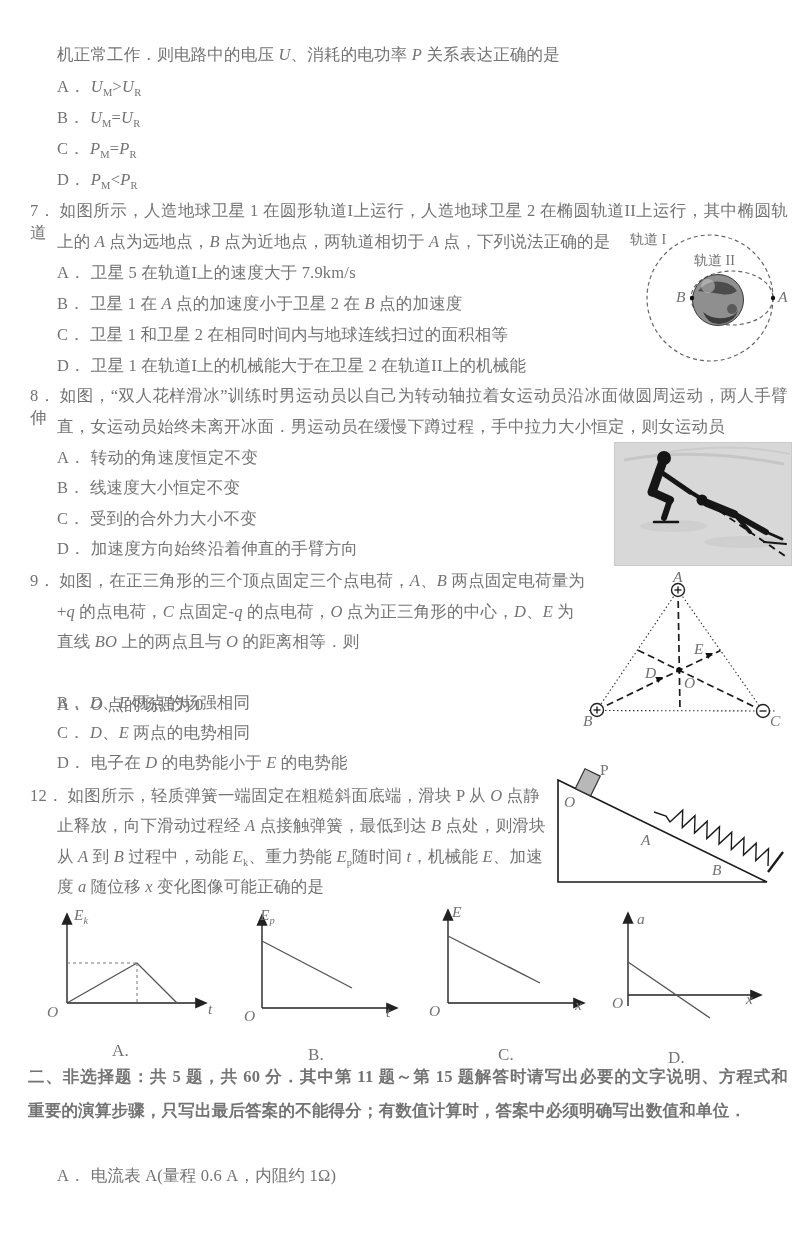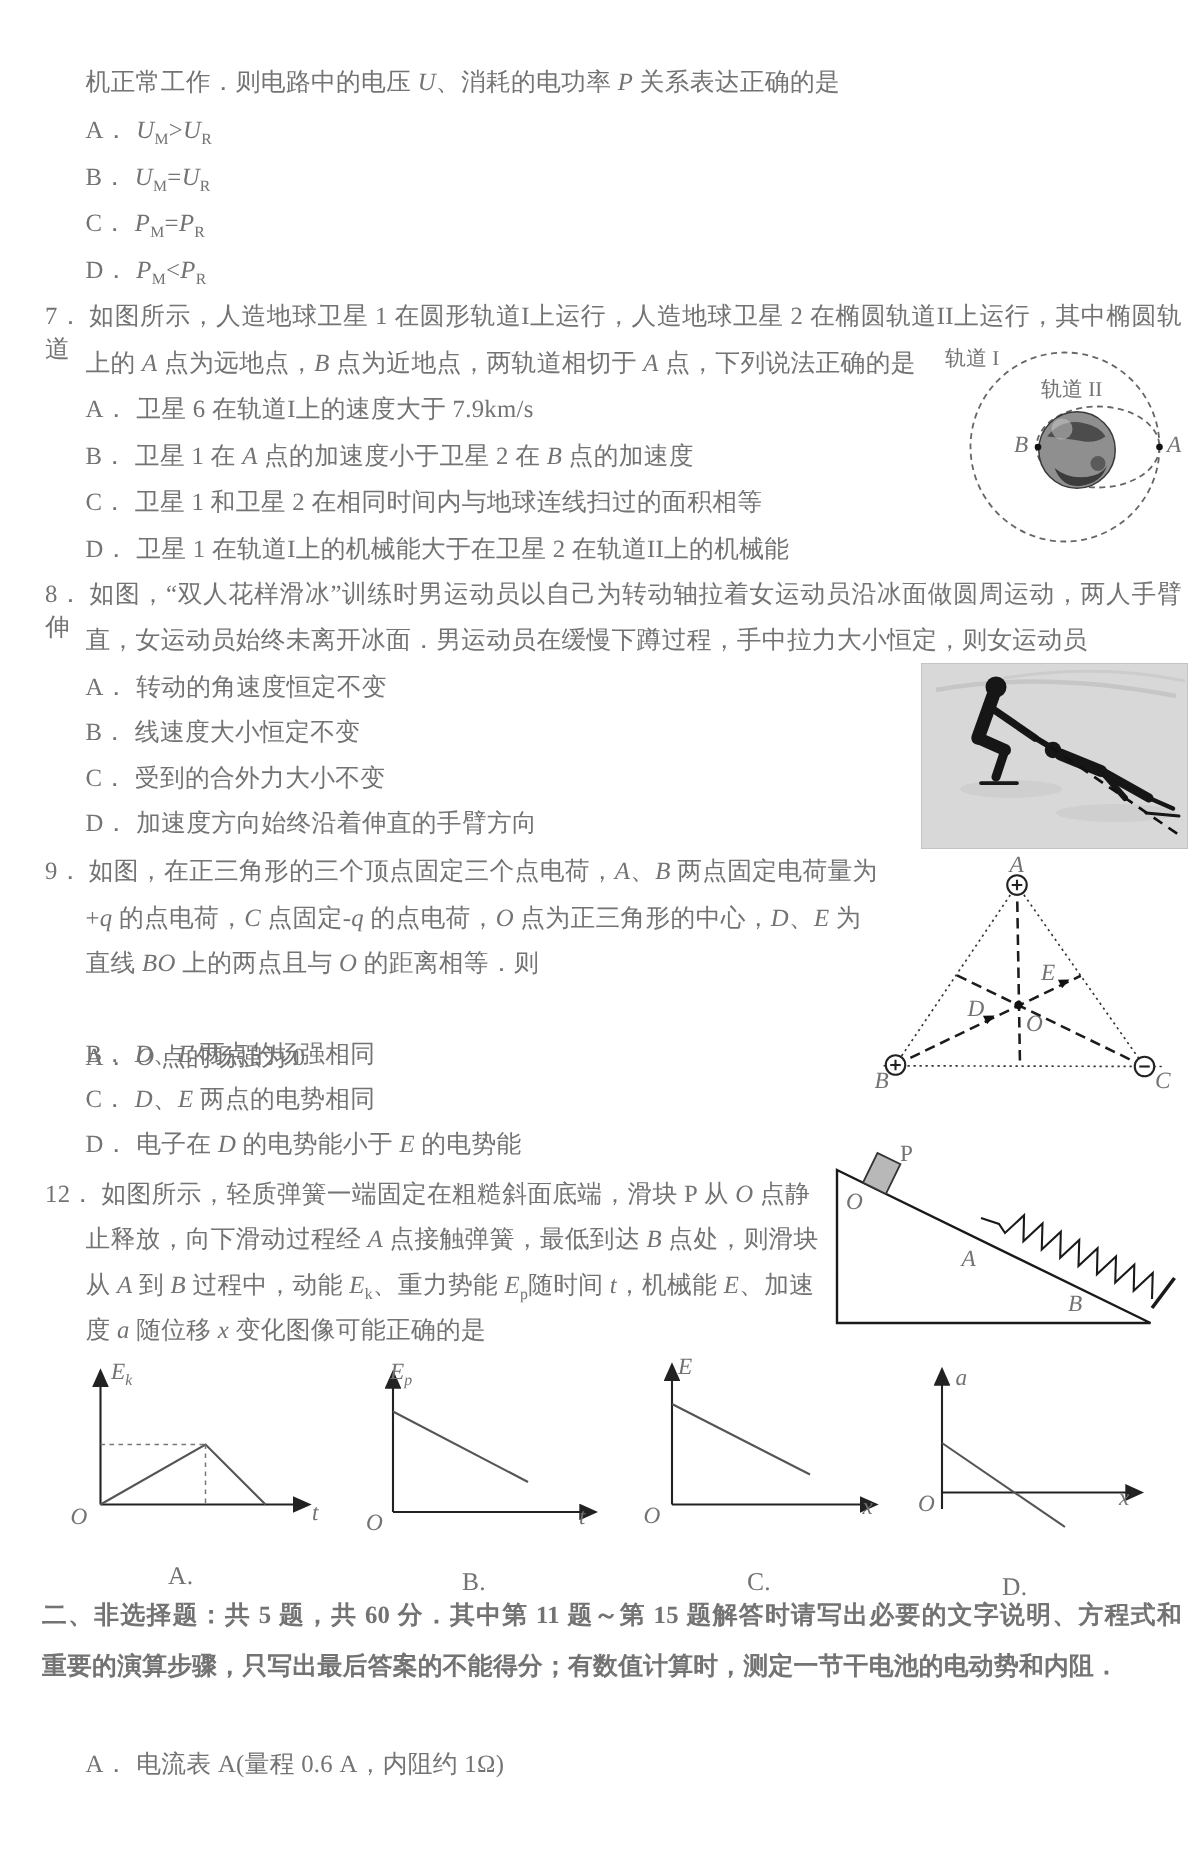--- a/index.html
+++ b/index.html
@@ -28,21 +28,21 @@
 <div class="page">
 
   <div class="line" style="left:57px;top:44px">机正常工作．则电路中的电压 <i>U</i>、消耗的电功率 <i>P</i> 关系表达正确的是</div>
   <div class="line opt" style="left:57px;top:76px"><span class="olabel">A．</span><span><i>U</i><sub>M</sub>&gt;<i>U</i><sub>R</sub></span></div>
   <div class="line opt" style="left:57px;top:107px"><span class="olabel">B．</span><span><i>U</i><sub>M</sub>=<i>U</i><sub>R</sub></span></div>
   <div class="line opt" style="left:57px;top:138px"><span class="olabel">C．</span><span><i>P</i><sub>M</sub>=<i>P</i><sub>R</sub></span></div>
   <div class="line opt" style="left:57px;top:169px"><span class="olabel">D．</span><span><i>P</i><sub>M</sub>&lt;<i>P</i><sub>R</sub></span></div>
 
   <div class="line jline" style="left:30px;top:200px;width:758px"><span class="qnum">7．</span><span>如图所示，人造地球卫星 1 在圆形轨道I上运行，人造地球卫星 2 在椭圆轨道II上运行，其中椭圆轨道</span></div>
   <div class="line" style="left:57px;top:231px">上的 <i>A</i> 点为远地点，<i>B</i> 点为近地点，两轨道相切于 <i>A</i> 点，下列说法正确的是</div>
-  <div class="line opt" style="left:57px;top:262px"><span class="olabel">A．</span><span>卫星 6 在轨道I上的速度大于 7.9km/s</span></div>
+  <div class="line opt" style="left:57px;top:262px"><span class="olabel">A．</span><span>卫星 5 在轨道I上的速度大于 7.9km/s</span></div>
   <div class="line opt" style="left:57px;top:293px"><span class="olabel">B．</span><span>卫星 1 在 <i>A</i> 点的加速度小于卫星 2 在 <i>B</i> 点的加速度</span></div>
   <div class="line opt" style="left:57px;top:324px"><span class="olabel">C．</span><span>卫星 1 和卫星 2 在相同时间内与地球连线扫过的面积相等</span></div>
   <div class="line opt" style="left:57px;top:355px"><span class="olabel">D．</span><span>卫星 1 在轨道I上的机械能大于在卫星 2 在轨道II上的机械能</span></div>
 
   <svg style="left:620px;top:225px" width="180" height="160" viewBox="0 0 180 160">
     <circle cx="90" cy="73" r="63" fill="none" stroke="#666" stroke-width="1.2" stroke-dasharray="4,3"></circle>
     <ellipse cx="112" cy="73" rx="41" ry="27" fill="none" stroke="#666" stroke-width="1.2" stroke-dasharray="4,3"></ellipse>
     <clipPath id="earthclip">
         <circle cx="98" cy="75" r="25.5"></circle>
       </clipPath>
@@ -202,17 +202,17 @@
   <div class="dlabel" style="left:637px;top:910px"><i>a</i></div>
   <div class="dlabel" style="left:612px;top:994px"><i>O</i></div>
   <div class="dlabel" style="left:746px;top:990px"><i>x</i></div>
 
   <div class="line caption" style="left:112px;top:1040px">A.</div>
   <div class="line caption" style="left:308px;top:1044px">B.</div>
   <div class="line caption" style="left:498px;top:1044px">C.</div>
   <div class="line caption" style="left:668px;top:1047px">D.</div>
 
   <div class="line jline bold" style="left:28px;top:1066px;width:760px">二、非选择题：共 5 题，共 60 分．其中第 11 题～第 15 题解答时请写出必要的文字说明、方程式和</div>
-  <div class="line bold" style="left:28px;top:1100px">重要的演算步骤，只写出最后答案的不能得分；有数值计算时，测定一节干电池的电动势和内阻．</div>
+  <div class="line bold" style="left:28px;top:1100px">重要的演算步骤，只写出最后答案的不能得分；有数值计算时，答案中必须明确写出数值和单位．</div>
 
   <div class="line opt" style="left:57px;top:1165px"><span class="olabel">A．</span><span>电流表 A(量程 0.6 A，内阻约 1Ω)</span></div>
 
 </div>
 
 </body></html>

